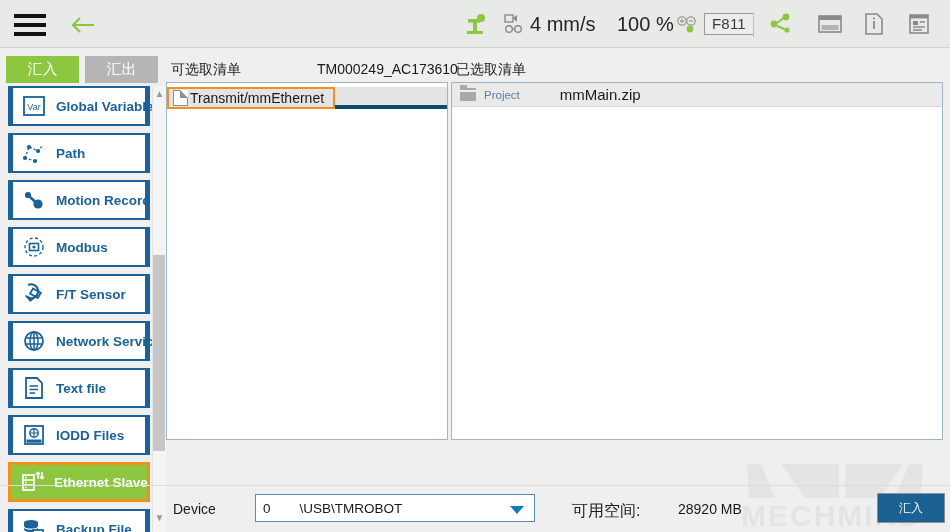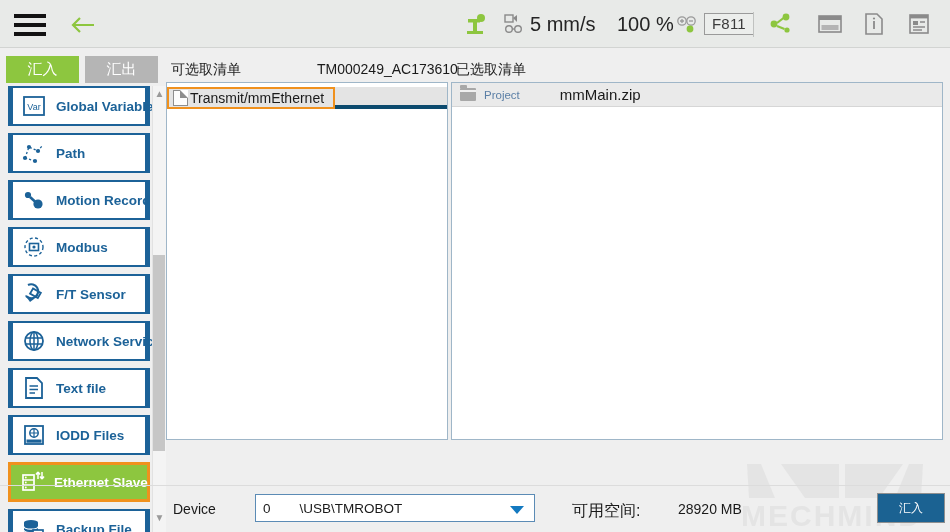--- a/index.html
+++ b/index.html
@@ -373,21 +373,21 @@
   </div>
 
   <div class="tb-item" style="left:504px;">
     <svg width="22" height="22" viewBox="0 0 22 22">
       <rect x="1" y="2" width="8" height="7" fill="none" stroke="#8a8a8a" stroke-width="1.4"></rect>
       <path d="M9 5 L13 2 L13 9 Z" fill="#8a8a8a"></path>
       <circle cx="5" cy="16" r="3.3" fill="none" stroke="#8a8a8a" stroke-width="1.4"></circle>
       <circle cx="14" cy="16" r="3.3" fill="none" stroke="#8a8a8a" stroke-width="1.4"></circle>
       <path d="M8 16 H11" stroke="#8a8a8a" stroke-width="1.4"></path>
     </svg>
-    <span class="tb-text big" style="margin-left:4px;">5 mm/s</span>
+    <span class="tb-text big" style="margin-left:4px;">4 mm/s</span>
   </div>
 
   <div class="tb-item" style="left:617px;">
     <span class="tb-text big">100 %</span>
   </div>
 
   <div class="tb-item" style="left:676px;">
     <svg width="22" height="20" viewBox="0 0 22 20">
       <circle cx="6" cy="7" r="4.2" fill="none" stroke="#9a9a9a" stroke-width="1.3"></circle>
       <path d="M4 7 H8 M6 5 V9" stroke="#9a9a9a" stroke-width="1.3"></path>

